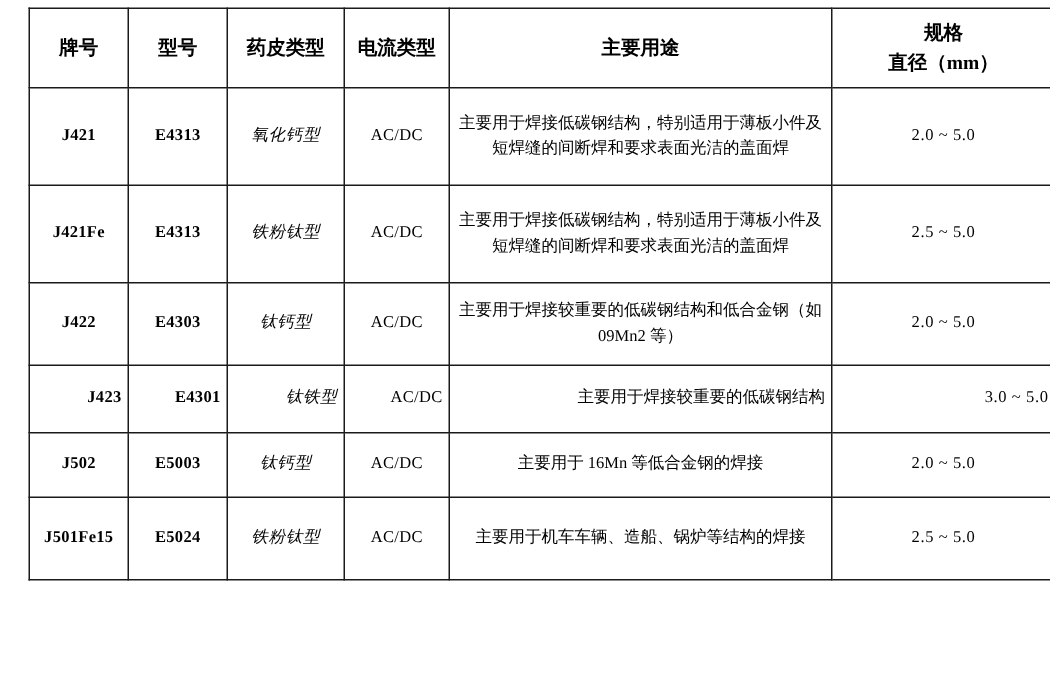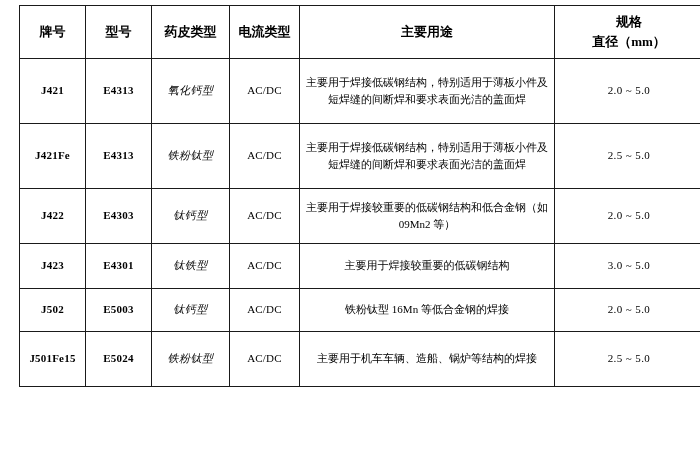--- a/index.html
+++ b/index.html
@@ -61,21 +61,21 @@
     font-weight: bold;
     letter-spacing: 0.2px;
   }
   td.coat { letter-spacing: 0.5px; font-style: italic; }
   td.cur  { letter-spacing: 0.2px; }
   td.size { letter-spacing: 0.4px; }
 
   tr.r1 td { height: 58px; }
   tr.r2 td { height: 58px; }
   tr.r3 td { height: 48px; }
-  tr.r4 td { height: 38px; }
+  tr.r4 td { height: 38px; text-align: right; }
   tr.r5 td { height: 48px; }
   tr.r6 td { height: 36px; }
   tr.r7 td { height: 48px; }
   tr.hdr th { height: 46px; }
 </style>
 </head>
 <body>
 
 <div class="sheet">
   <table class="spec">
@@ -131,21 +131,21 @@
         <td class="coat">钛铁型</td>
         <td class="cur">AC/DC</td>
         <td class="use">主要用于焊接较重要的低碳钢结构</td>
         <td class="size">3.0 ~ 5.0</td>
       </tr>
       <tr class="r6">
         <td class="brand">J502</td>
         <td class="model">E5003</td>
         <td class="coat">钛钙型</td>
         <td class="cur">AC/DC</td>
-        <td class="use">铁粉钛型 16Mn 等低合金钢的焊接</td>
+        <td class="use">主要用于 16Mn 等低合金钢的焊接</td>
         <td class="size">2.0 ~ 5.0</td>
       </tr>
       <tr class="r7">
         <td class="brand">J501Fe15</td>
         <td class="model">E5024</td>
         <td class="coat">铁粉钛型</td>
         <td class="cur">AC/DC</td>
         <td class="use">主要用于机车车辆、造船、锅炉等结构的焊接</td>
         <td class="size">2.5 ~ 5.0</td>
       </tr>

